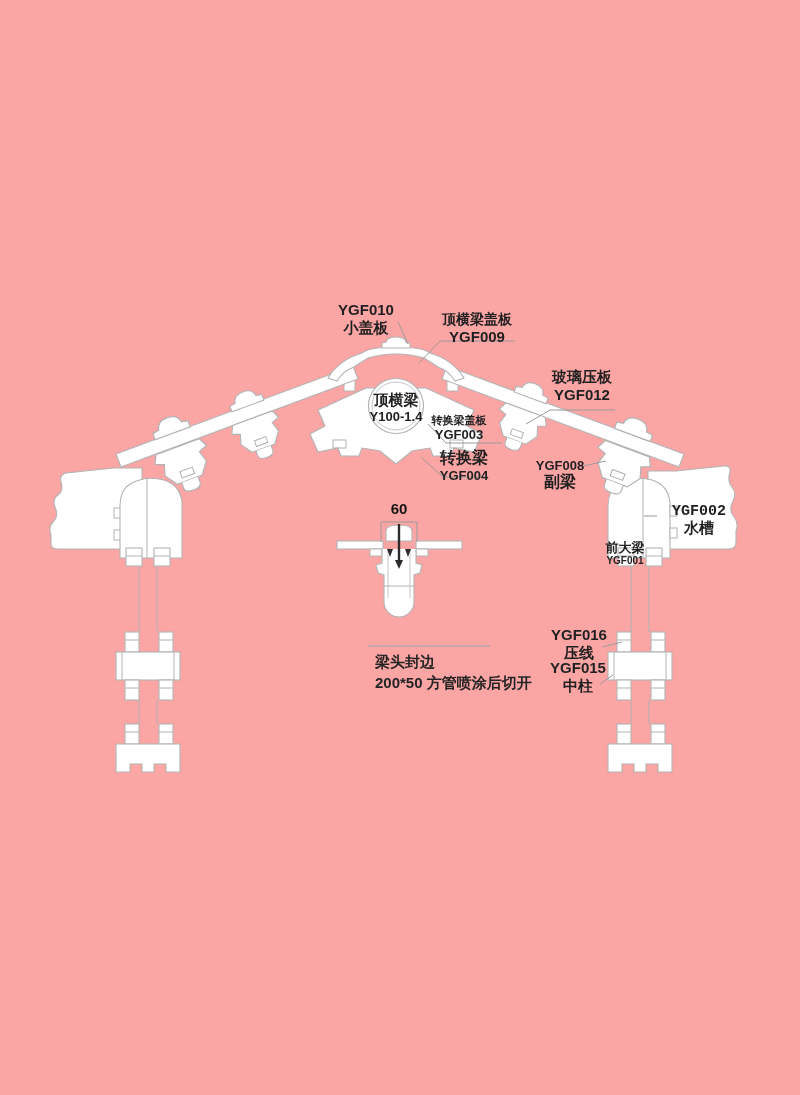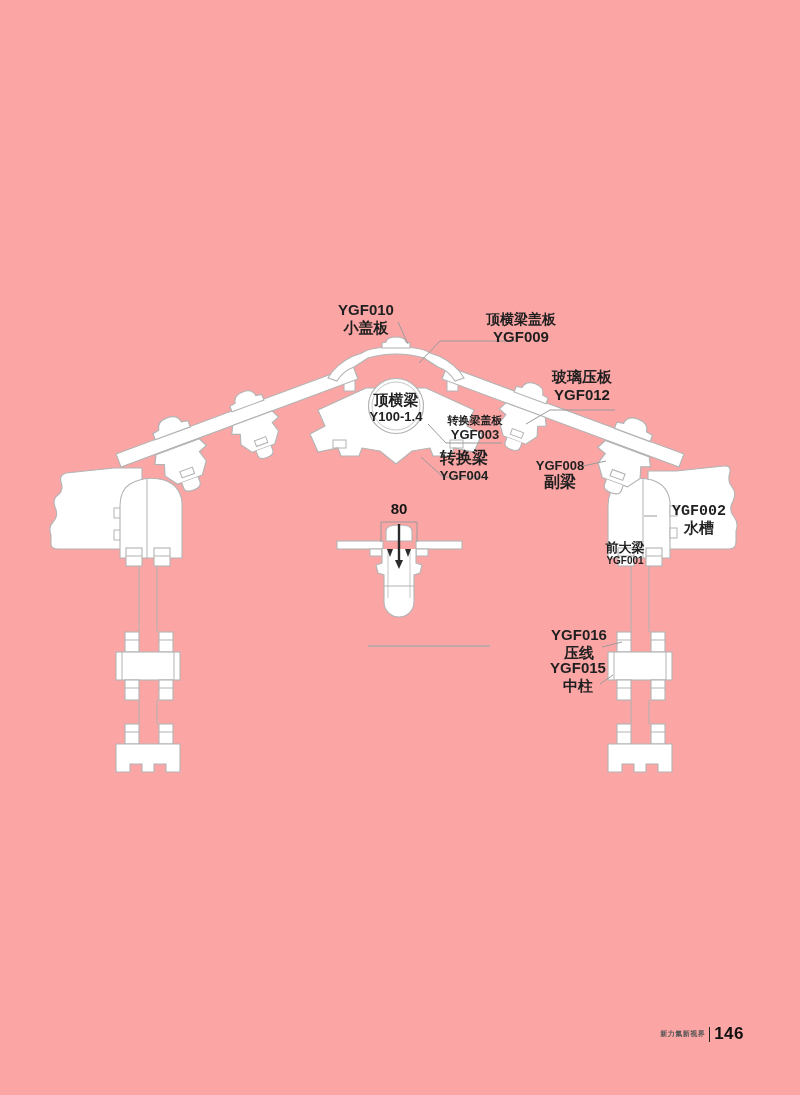--- a/index.html
+++ b/index.html
@@ -1,20 +1,20 @@
 <!DOCTYPE html>
 <html><head>
 <meta charset="utf-8">
 <style>
   html,body{margin:0;padding:0;background:#ffffff;}
   .page{position:relative;width:800px;height:1095px;background:#fca5a5;overflow:hidden;
         font-family:"Liberation Sans","DejaVu Sans",sans-serif;}
   .lbl{position:absolute;text-align:center;color:#1f1f1f;font-weight:700;line-height:1.18;white-space:nowrap;}
   .lbl span{display:block;}
-  .f15{font-size:15px;} .f14{font-size:14px;margin-left:44px;} .f13{font-size:13px;} .f12{font-size:16px;}
+  .f15{font-size:15px;} .f14{font-size:14px;} .f13{font-size:13px;} .f12{font-size:16px;}
   .f11{font-size:11px;} .f10{font-size:10px;}
   .note{position:absolute;text-align:left;color:#242424;font-weight:600;font-size:15px;line-height:1.4;white-space:nowrap;}
   .dim{position:absolute;text-align:center;color:#151515;font-weight:700;font-size:15px;}
   .footer{position:absolute;left:560px;top:1024px;width:184px;display:flex;align-items:center;justify-content:flex-end;gap:4px;}
   .footer .brand{font-size:7px;color:#555;letter-spacing:0.5px;font-weight:600;}
   .footer .divider{width:1px;height:15px;background:#222;}
   .footer .pageno{font-size:17px;font-weight:700;color:#101010;letter-spacing:0.5px;}
   svg{position:absolute;left:0;top:0;}
 </style>
 </head>
@@ -169,21 +169,21 @@
   <div class="lbl" style="left:356px;top:391px;width:80px;">
     <span class="f15">顶横梁</span>
     <span class="f13" style="font-weight:600;">Y100-1.4</span>
   </div>
 
   <div class="lbl f15" style="left:544px;top:368px;width:76px;">
     <span>玻璃压板</span>
     <span>YGF012</span>
   </div>
 
-  <div class="lbl" style="left:444px;top:414px;width:62px;">
+  <div class="lbl" style="left:428px;top:414px;width:62px;">
     <span class="f11">转换梁盖板</span>
     <span class="f13">YGF003</span>
   </div>
 
   <div class="lbl" style="left:436px;top:449px;width:56px;">
     <span class="f12">转换梁</span>
     <span class="f13">YGF004</span>
   </div>
 
   <div class="lbl" style="left:532px;top:458px;width:56px;">
@@ -204,22 +204,21 @@
   <div class="lbl f15" style="left:544px;top:626px;width:70px;">
     <span>YGF016</span>
     <span>压线</span>
   </div>
 
   <div class="lbl f15" style="left:544px;top:659px;width:68px;">
     <span>YGF015</span>
     <span>中柱</span>
   </div>
 
-  <div class="dim" style="left:383px;top:500px;width:32px;">80</div>
-
-
-  <div class="footer">
-    <span class="brand">新力氟新视界</span>
-    <span class="divider"></span>
-    <span class="pageno">146</span>
-  </div>
+  <div class="dim" style="left:383px;top:500px;width:32px;">60</div>
+
+  <div class="note" style="left:375px;top:651px;">
+    <span style="display:block;">梁头封边</span>
+    <span style="display:block;">200*50 方管喷涂后切开</span>
+  </div>
+
 
 </div>
 
 </body></html>

